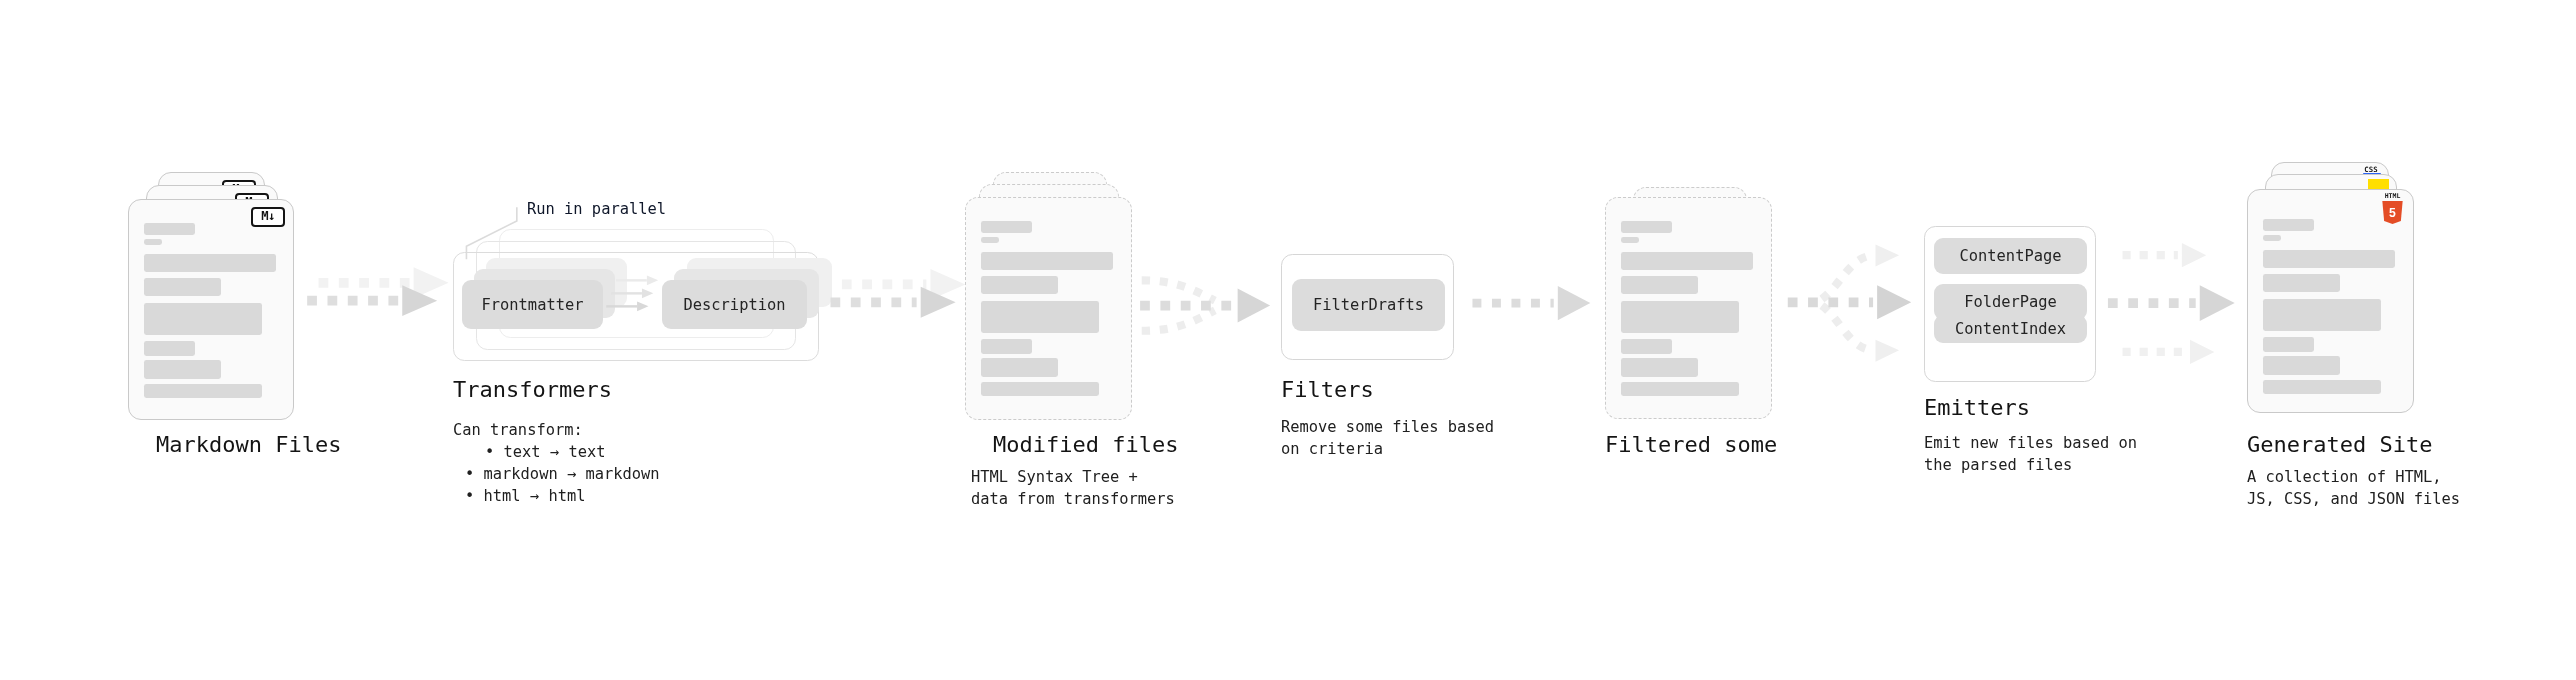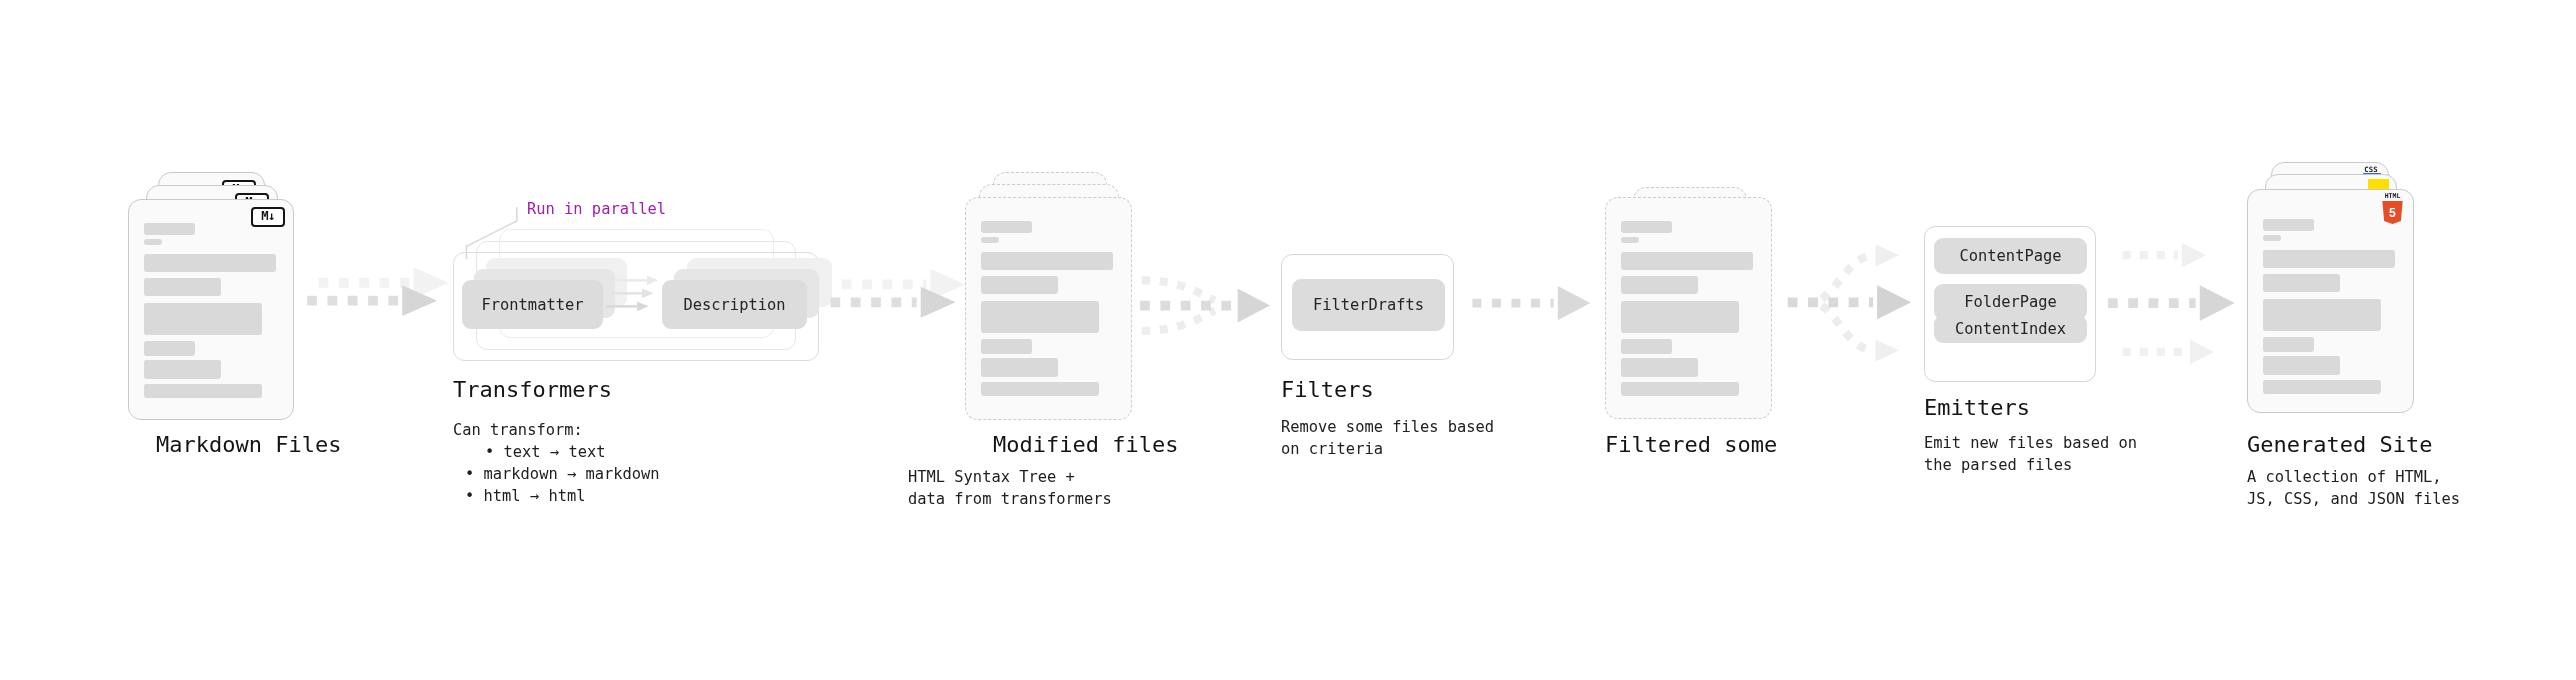--- a/index.html
+++ b/index.html
@@ -31,21 +31,21 @@
   .stackbox.l1{border-color:#e5e5e5;}
   .stackbox.l2{border-color:#ededed;}
   
   .chip{background:#dcdcdc;border-radius:9px;display:flex;align-items:center;justify-content:center;
     font-size:15.4px;color:#242424;white-space:nowrap;}
   .chip.g1{background:#e6e6e6;}
   .chip.g2{background:#f0f0f0;}
   
   .label{font-size:22px;color:#141414;white-space:nowrap;line-height:24.4px;}
   .desc{font-size:15.4px;line-height:22px;color:#202020;white-space:nowrap;}
-  .annotation{font-size:15.4px;color:#a21caf;white-space:nowrap;}
+  .annotation{font-size:15.4px;color:#0f172a;white-space:nowrap;}
   
   .css-badge{position:absolute;top:3.3px;right:7.3px;width:19.5px;text-align:center;
     font-size:7.3px;font-weight:bold;color:#141414;line-height:7.3px;}
   .css-bar{position:absolute;top:9.8px;right:7.3px;width:18px;height:3.3px;border-radius:0.8px;}
   .js-badge{position:absolute;top:4.1px;right:7.3px;width:21px;height:10.6px;}
   .html5-wrap{position:absolute;top:3.3px;right:9px;width:23px;text-align:center;}
   .html5-text{font-size:6.5px;font-weight:bold;color:#141414;line-height:7.3px;letter-spacing:0;}
   svg{display:block;}
 </style>
 </head>
@@ -101,21 +101,21 @@
       <i class="bar b2"></i>
       <i class="bar b3"></i>
       <i class="bar b4"></i>
       <i class="bar b5"></i>
       <i class="bar b6"></i>
       <i class="bar b7"></i>
       <i class="bar b8"></i>
     </div>
   </div>
   <div class="abs label" style="left:965px;top:433px;padding-left:28px;">Modified files</div>
-  <div class="abs desc" style="left:908px;top:466px;">
+  <div class="abs desc" style="left:971px;top:466px;">
     <div>HTML Syntax Tree +</div>
     <div>data from transformers</div>
   </div>
 
   <div class="abs panel" style="left:1281px;top:254px;width:173px;height:106px;"></div>
   <div class="abs chip" style="left:1292px;top:279px;width:153px;height:52px;">FilterDrafts</div>
   <div class="abs label" style="left:1281px;top:378px;">Filters</div>
   <div class="abs desc" style="left:1281px;top:416px;">
     <div>Remove some files based</div>
     <div>on criteria</div>

